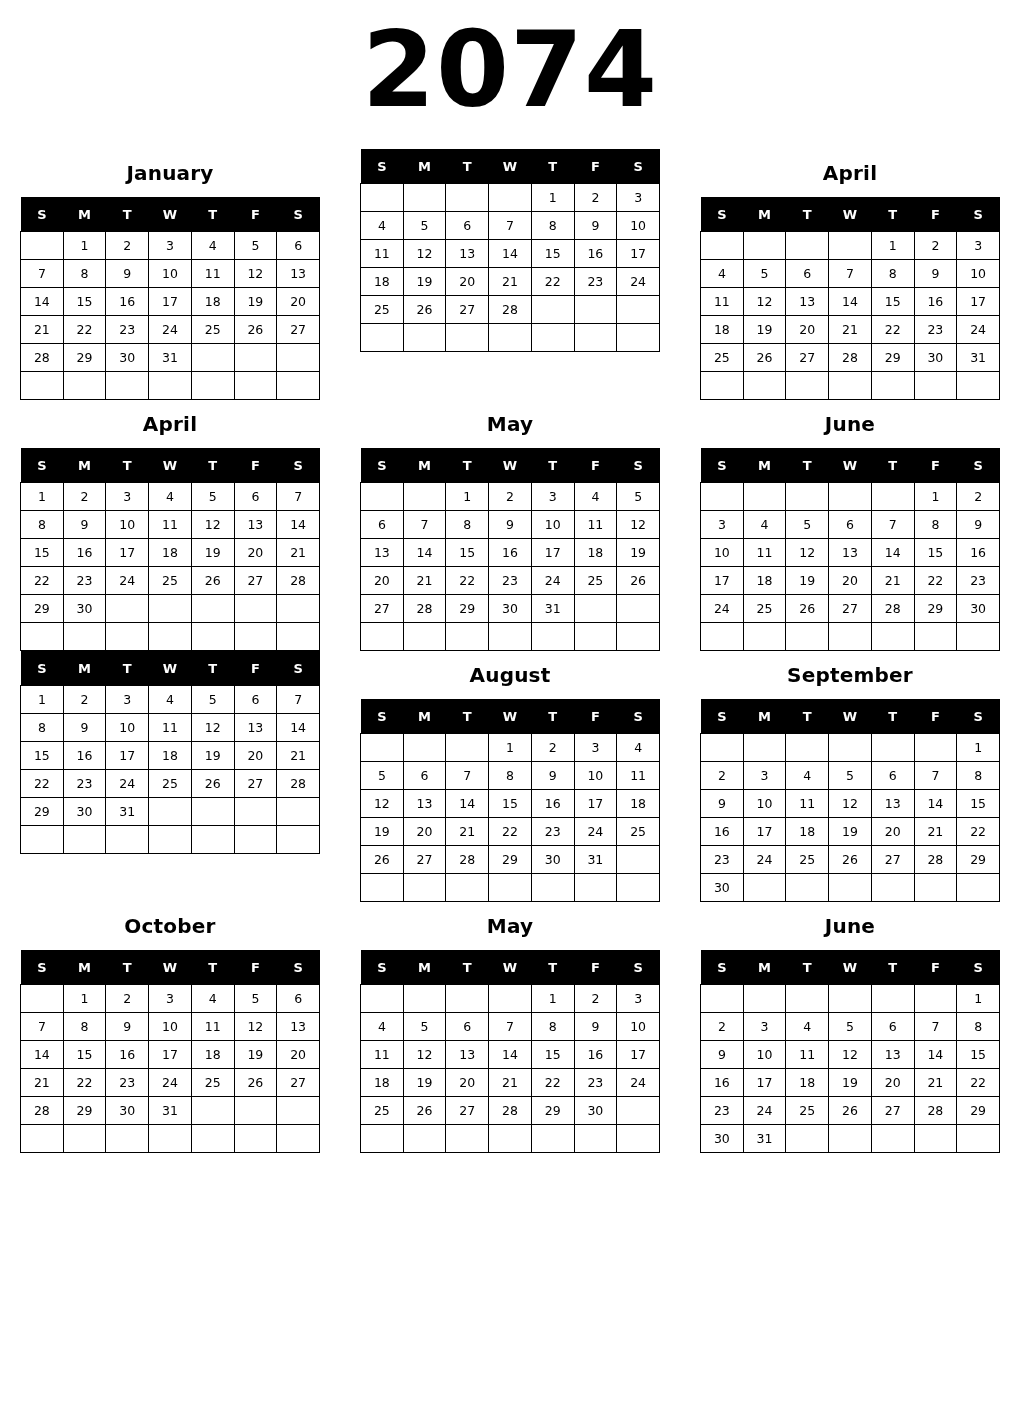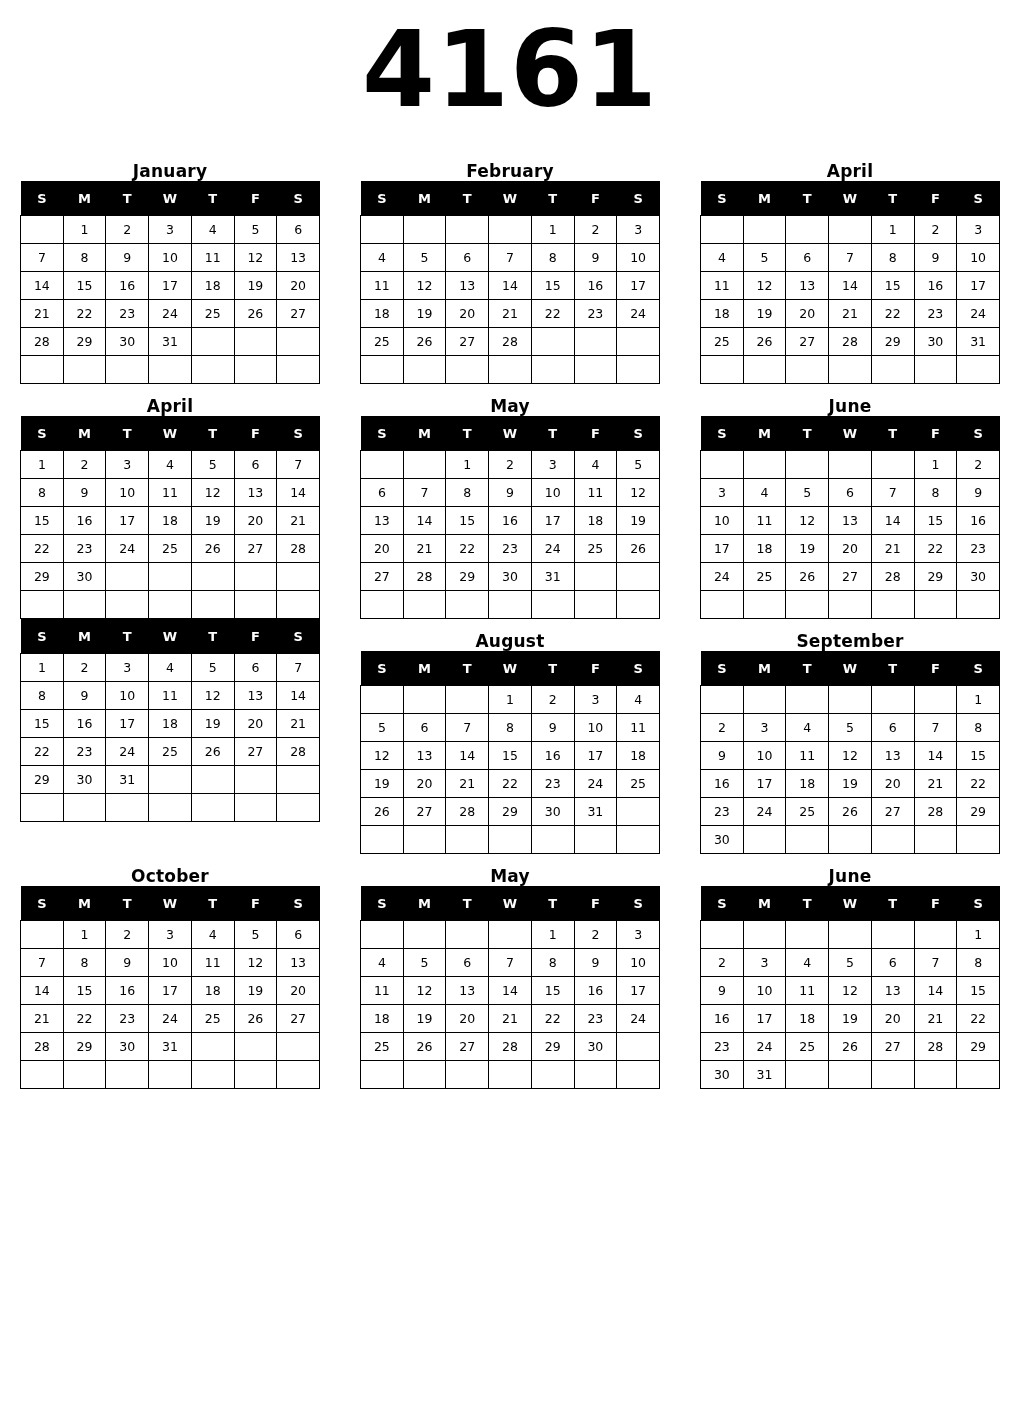--- a/index.html
+++ b/index.html
@@ -38,23 +38,23 @@
     column-gap: 20px;
     row-gap: 0px;
     margin-top: 26px;
   }
   .month {
     width: 320px;
     margin-bottom: 0px;
   }
   .month-name {
     text-align: center;
-    font-size: 17px;
+    font-size: 20px;
     font-weight: bold;
-    padding: 12px 0 0 0;
+    padding: 12px 0 12px 0;
     letter-spacing: 0.2px;
   }
   table.cal {
     border-collapse: collapse;
     width: 300px;
     margin: 0 auto;
     table-layout: fixed;
   }
   table.cal thead th {
     background: #000000;
@@ -77,21 +77,21 @@
     background: #ffffff;
   }
   table.cal tbody td.empty {
     color: transparent;
   }
 </style>
 </head>
 <body>
 
 <div class="page">
-  <div class="year-title">4161</div>
+  <div class="year-title">2074</div>
   <div class="grid" id="months-grid">
       <div class="month">
         <div class="month-name">January</div>
         <table class="cal">
           <thead>
             <tr>
               <th>S</th>
               <th>M</th>
               <th>T</th>
               <th>W</th>
@@ -152,21 +152,20 @@
               <td class="empty"></td>
               <td class="empty"></td>
               <td class="empty"></td>
               <td class="empty"></td>
               <td class="empty"></td>
             </tr>
           </tbody>
         </table>
       </div>
       <div class="month">
-        <div class="month-name">February</div>
         <table class="cal">
           <thead>
             <tr>
               <th>S</th>
               <th>M</th>
               <th>T</th>
               <th>W</th>
               <th>T</th>
               <th>F</th>
               <th>S</th>

